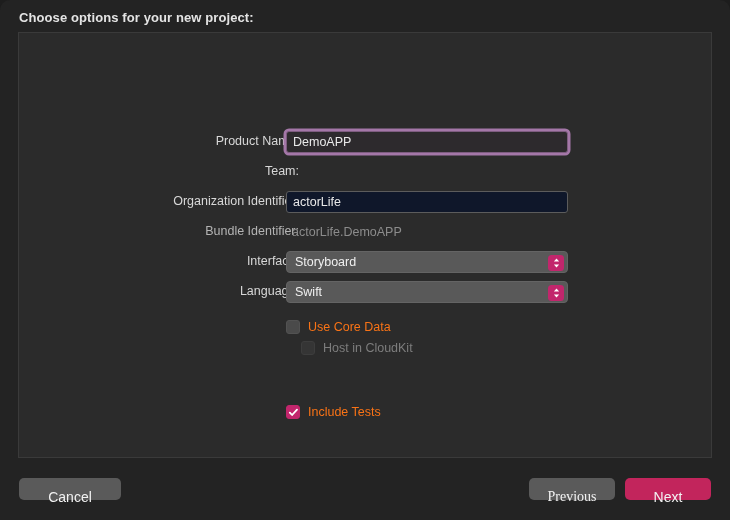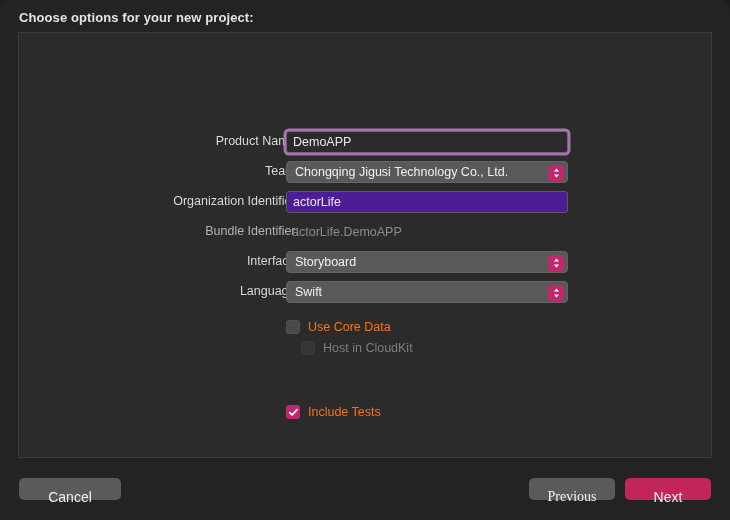--- a/index.html
+++ b/index.html
@@ -75,21 +75,21 @@
     position: absolute;
     left: 267px;
     top: 0;
   }
 
   
   .textfield {
     width: 282px;
     height: 22px;
     box-sizing: border-box;
-    background: #4c1d95;
+    background: #0f172a;
     border: 1px solid #5c5c5c;
     border-radius: 3px;
     color: #e9e9e9;
     font-size: 12.5px;
     font-family: "Liberation Sans", sans-serif;
     padding: 0 6px;
     line-height: 20px;
     outline: none;
   }
   .textfield.focused {
@@ -207,28 +207,20 @@
   <div class="sheet-title">Choose options for your new project:</div>
 
   <div class="panel">
     <div class="form" id="form-root">
         <div class="row" style="top: 98px;">
           <div class="label">Product Name:</div>
           <div class="field-wrap"><input type="text" class="textfield focused" value="DemoAPP" style=""></div>
         </div>
         <div class="row" style="top: 128px;">
           <div class="label">Team:</div>
-          <div class="field-wrap">
-            <div class="popup"><span>Chongqing Jigusi Technology Co., Ltd.</span><span class="stepper">
-                <svg width="9" height="12" viewBox="0 0 9 12">
-                  <path d="M4.5 1.4 L7.1 4.6 L1.9 4.6 Z" fill="#ffffff"></path>
-                  <path d="M4.5 10.6 L1.9 7.4 L7.1 7.4 Z" fill="#ffffff"></path>
-                </svg>
-              </span></div>
-          </div>
         </div>
         <div class="row" style="top: 158px;">
           <div class="label">Organization Identifier:</div>
           <div class="field-wrap"><input type="text" class="textfield" value="actorLife" style=""></div>
         </div>
         <div class="row" style="top: 188px;">
           <div class="label dim">Bundle Identifier:</div>
           <div class="field-wrap">
             <div class="static-value">actorLife.DemoAPP</div>
           </div>

